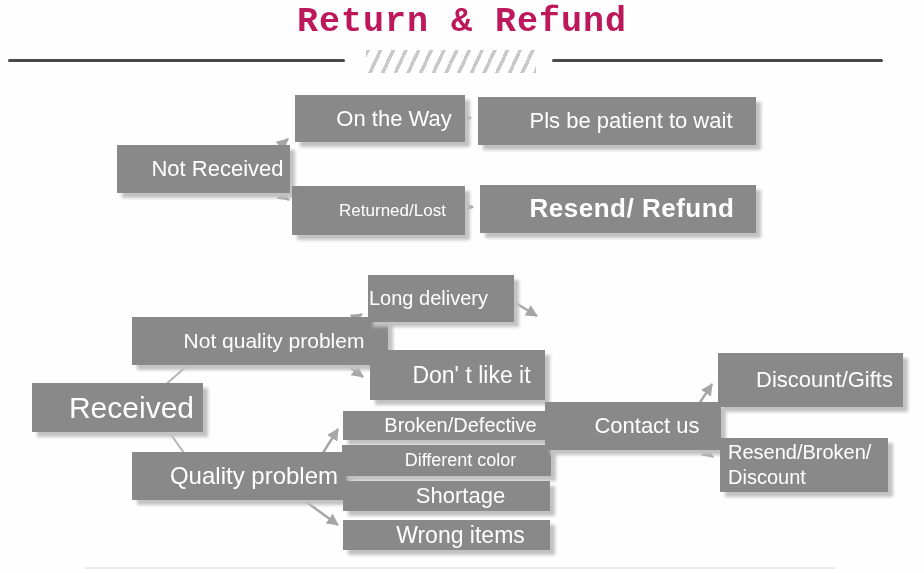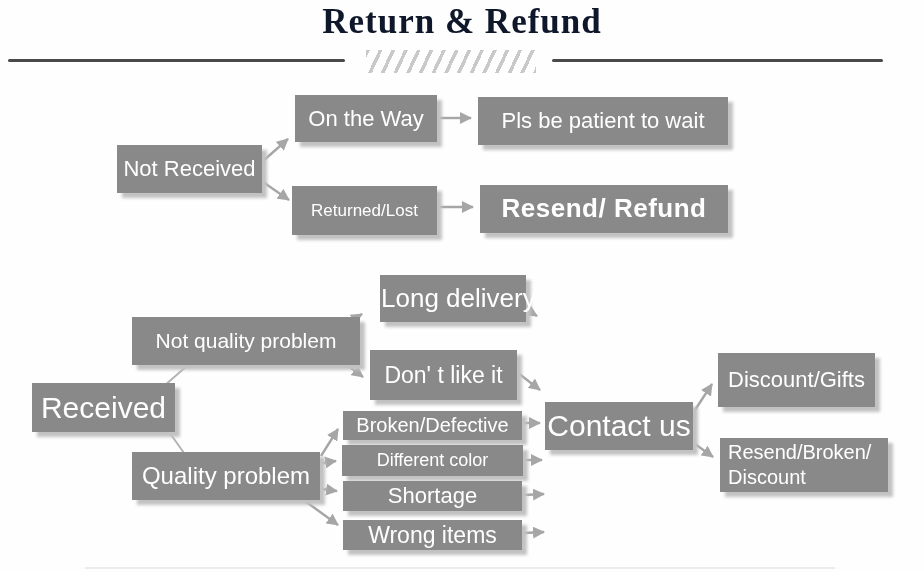--- a/index.html
+++ b/index.html
@@ -3,56 +3,56 @@
 <meta charset="utf-8">
 <style>
   html,body{margin:0;padding:0;background:#ffffff;}
   .canvas{
     position:relative;width:924px;height:573px;background:#fefefe;overflow:hidden;
     font-family:"Liberation Sans",sans-serif;
   }
   
   .title{
     position:absolute;top:2px;left:0;width:100%;margin:0;text-align:center;
-    font-family:Liberation Serif, serif;font-weight:700;
-    font-size:35px;color:#0f172a;letter-spacing:1px;
+    font-family:Liberation Mono, monospace;font-weight:700;
+    font-size:35px;color:#be185d;letter-spacing:1px;
   }
   .div-line{position:absolute;height:3px;background:#4a4a4a;border-radius:2px;}
   .div-line.left{left:8px;top:59px;width:337px;}
   .div-line.right{left:552px;top:59px;width:331px;}
   .hatch{
     position:absolute;left:366px;top:50px;width:170px;height:23px;
     background:repeating-linear-gradient(115deg,#c9c9c9 0 3.5px,transparent 3.5px 11.5px);
   }
   .bottom-rule{position:absolute;left:85px;top:567px;width:750px;height:2px;background:#ececec;}
   
   .wires{position:absolute;left:0;top:0;width:924px;height:573px;}
   .wires line{stroke:#a6a6a6;stroke-width:2.4;}
   .wires line.thin{stroke:#b3b3b3;stroke-width:2;}
   
   .node{
     position:absolute;display:flex;align-items:center;justify-content:center;
     background:#898989;color:#ffffff;box-shadow:5px 5px 3px #c2c2c2;
-    text-align:center;line-height:1.05;white-space:nowrap;
+    text-align:center;line-height:1.05;white-space:nowrap;padding-left:28px;
   }
   #n-not-received        {left:117px;top:145px;width:145px;height:48px;font-size:22px;}
   #n-on-the-way          {left:295px;top:95px; width:142px;height:47px;font-size:22px;}
   #n-pls-wait            {left:478px;top:97px; width:250px;height:48px;font-size:22px;}
   #n-returned-lost       {left:292px;top:186px;width:145px;height:49px;font-size:17px;}
   #n-resend-refund       {left:480px;top:185px;width:248px;height:48px;font-size:26px;font-weight:600;letter-spacing:.5px;}
   #n-received            {left:32px; top:383px;width:143px;height:49px;font-size:30px;}
   #n-not-quality-problem {left:132px;top:317px;width:228px;height:48px;font-size:21px;}
   #n-quality-problem     {left:132px;top:452px;width:188px;height:48px;font-size:24px;}
-  #n-long-delivery       {left:380px;top:275px;width:145px;height:47px;font-size:26px;justify-content:flex-start;padding-left:1px;}
+  #n-long-delivery       {left:368px;top:275px;width:145px;height:47px;font-size:20px;justify-content:flex-start;padding-left:1px;}
   #n-dont-like-it        {left:370px;top:350px;width:147px;height:50px;font-size:23px;}
   #n-broken-defective    {left:343px;top:411px;width:179px;height:29px;font-size:20px;}
   #n-different-color     {left:342px;top:445px;width:181px;height:31px;font-size:18px;}
   #n-shortage            {left:343px;top:481px;width:179px;height:30px;font-size:22px;}
   #n-wrong-items         {left:343px;top:520px;width:179px;height:30px;font-size:23px;}
-  #n-contact-us          {left:545px;top:402px;width:148px;height:48px;font-size:30px;}
+  #n-contact-us          {left:545px;top:402px;width:148px;height:48px;font-size:22px;}
   #n-discount-gifts      {left:718px;top:353px;width:157px;height:54px;font-size:22px;}
   #n-resend-refund-discount{left:720px;top:438px;width:160px;height:54px;font-size:20px;
     justify-content:flex-start;text-align:left;padding-left:8px;white-space:pre-line;line-height:1.25;}
 </style>
 </head>
 <body>
 
 <div class="canvas">
 
   <h1 class="title">Return &amp; Refund</h1>

